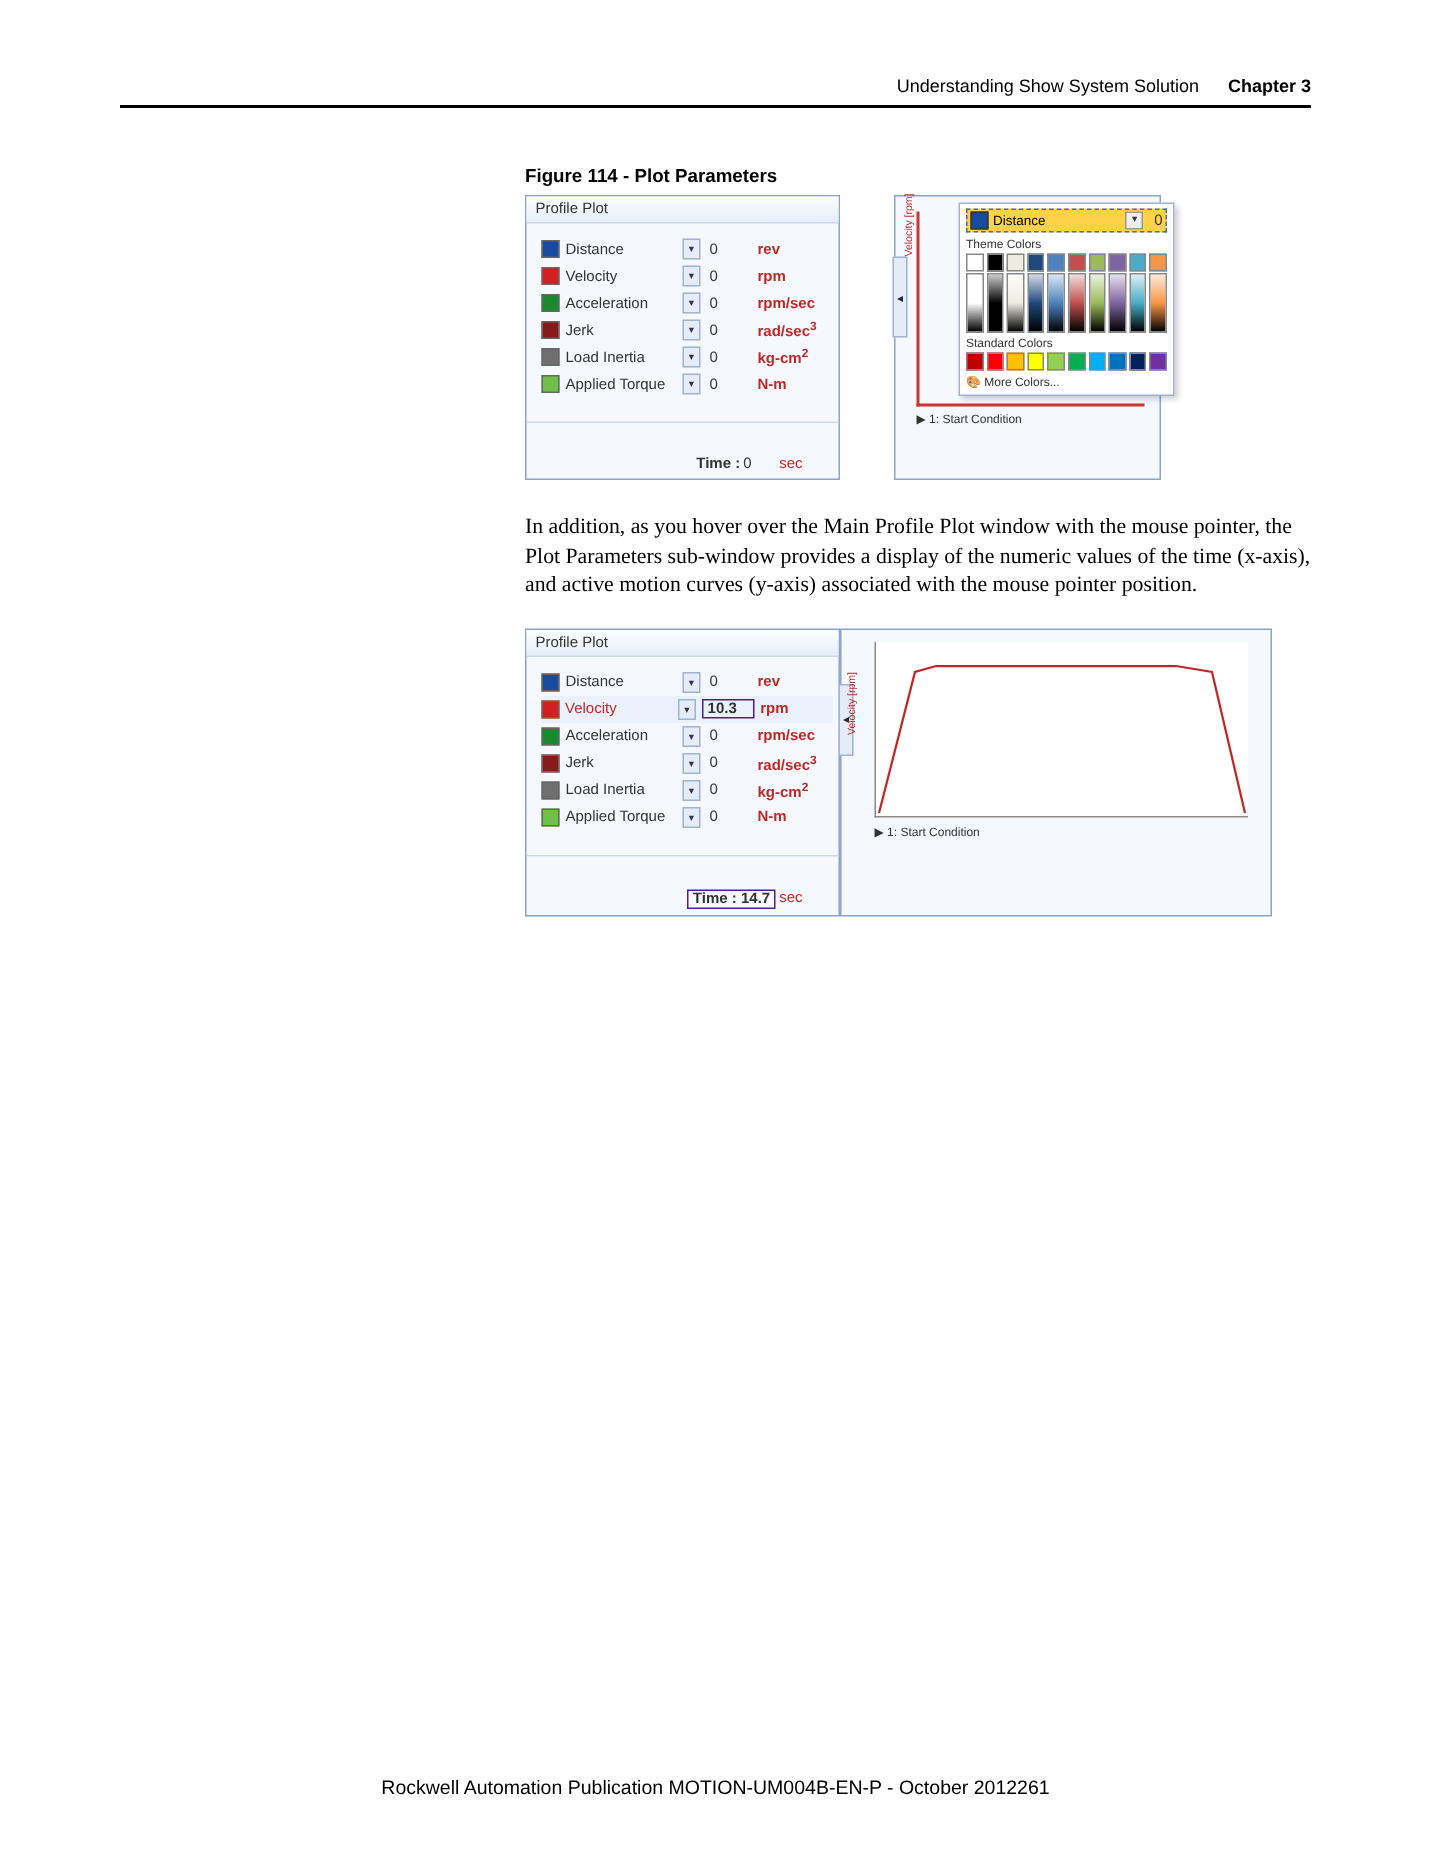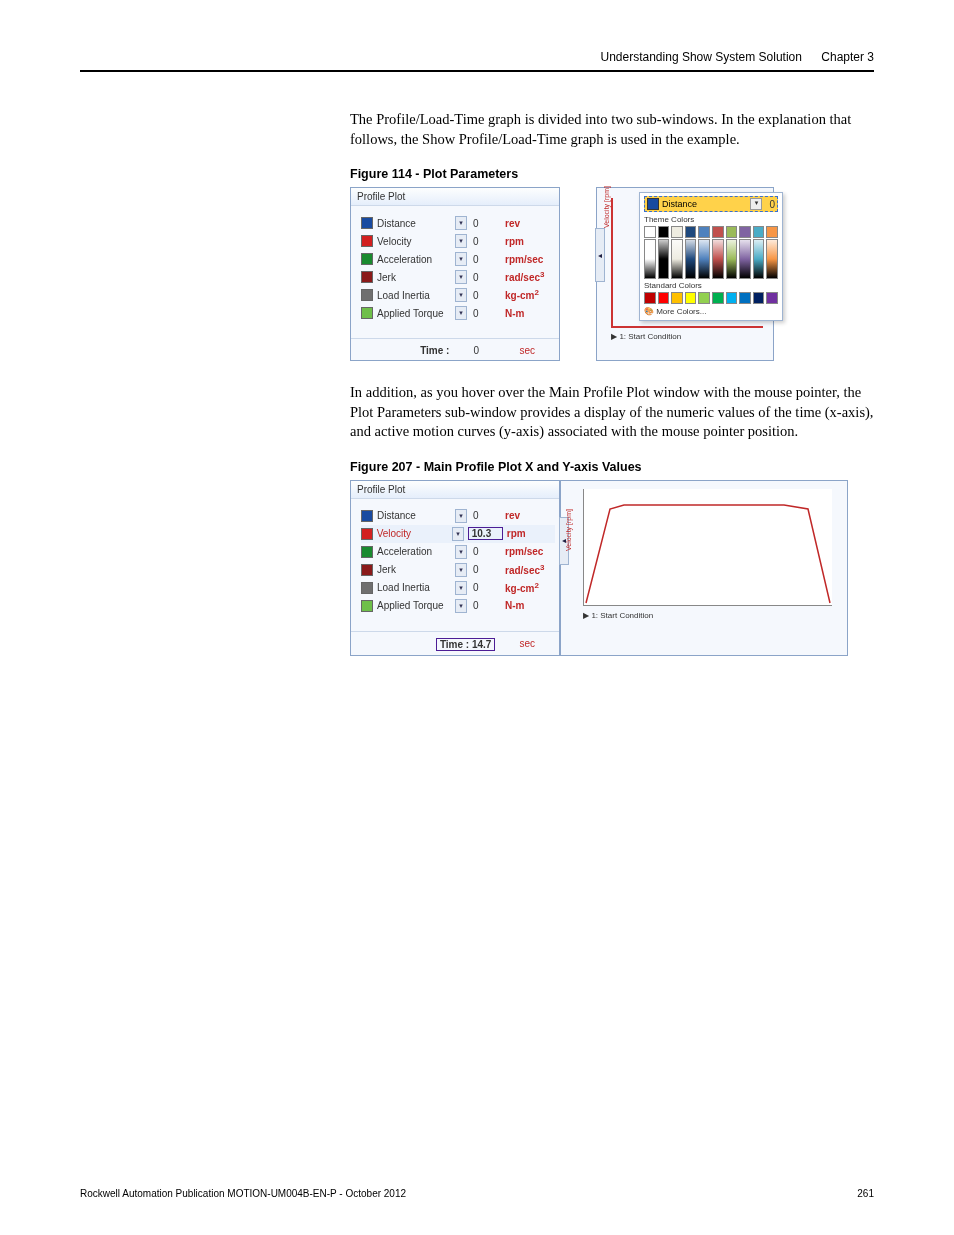--- a/index.html
+++ b/index.html
@@ -17,21 +17,21 @@
     position: relative;
   }
   .header {
     border-bottom: 2px solid #000;
     padding-bottom: 6px;
     margin-bottom: 38px;
     text-align: right;
     font-family: Arial, sans-serif;
     font-size: 12px;
   }
-  .header .chapter { font-weight: normal; margin-left: 16px; }
+  .header .chapter { font-weight: bold; margin-left: 16px; }
   .content {
     margin-left: 270px;
   }
   .subhead {
     font-family: Arial, sans-serif;
     font-style: italic;
     font-size: 14px;
     font-weight: 600;
     margin: 0 0 22px 0;
   }
@@ -84,22 +84,22 @@
   .dd {
     width: 10px; height: 12px;
     background: #e6ecf5;
     border: 1px solid #9fb4d1;
     display: flex; align-items: center; justify-content: center;
     font-size: 7px; color: #335;
   }
   .pval { width: 28px; text-align: left; padding-left: 2px; }
   .punit { color: #c02828; width: 50px; font-weight: bold; }
   .time-row {
-    display: flex; justify-content: flex-end; gap: 24px;
-    padding: 6px 24px 4px 0;
+    display: flex; justify-content: flex-end; gap: 2px;
+    padding: 22px 24px 4px 0;
     border-top: 1px solid #cdd9ea;
     margin-top: 6px;
   }
   .time-label { font-weight: bold; }
   .time-val { width: 22px; text-align: left; }
   .time-unit { color: #c02828; }
 
   
   .plot206 {
     width: 168px;
@@ -216,41 +216,40 @@
   .startcond207 {
     font-size: 8px; color: #333;
     padding: 3px 0 2px 18px;
   }
 
   .footer {
     position: absolute;
     bottom: 36px;
     left: 80px; right: 80px;
     font-family: Arial, sans-serif;
-    font-size: 10px;
+    font-size: 13px;
     display: flex;
-    justify-content: space-between;
+    justify-content: center;
   }
   .footer .pn { font-weight: normal; }
   sup { font-size: 8px; }
 </style>
 </head>
 <body>
 
 <div class="page">
 
   <div class="header">
     <span>Understanding Show System Solution</span>
     <span class="chapter">Chapter 3</span>
   </div>
 
   <div class="content">
 
 
-    <p class="para">The Profile/Load-Time graph is divided into two sub-windows. In the explanation that follows, the Show Profile/Load-Time graph is used in the example.</p>
 
     <div class="figcap">Figure 114 - Plot Parameters</div>
 
     <div class="fig206">
 
       <div class="panel param-panel">
         <div class="panel-title">Profile Plot</div>
         <div class="param-body">
 
           <div class="param-row">
@@ -361,21 +360,20 @@
               <span class="cs" style="background: rgb(112, 48, 160);"></span>
             </div>
           <div class="popup-more">🎨 <span>More Colors...</span></div>
         </div>
         <div class="cursor">↖</div>
       </div>
     </div>
 
     <p class="para">In addition, as you hover over the Main Profile Plot window with the mouse pointer, the Plot Parameters sub-window provides a display of the numeric values of the time (x-axis), and active motion curves (y-axis) associated with the mouse pointer position.</p>
 
-    <div class="figcap">Figure 207 - Main Profile Plot X and Y-axis Values</div>
 
     <div class="fig207">
 
       <div class="panel param-panel-207">
         <div class="panel-title">Profile Plot</div>
         <div class="param-body">
           <div class="param-row">
             <span class="swatch" style="background:#184aa0"></span>
             <span class="pname">Distance</span>
             <span class="dd">▾</span>

